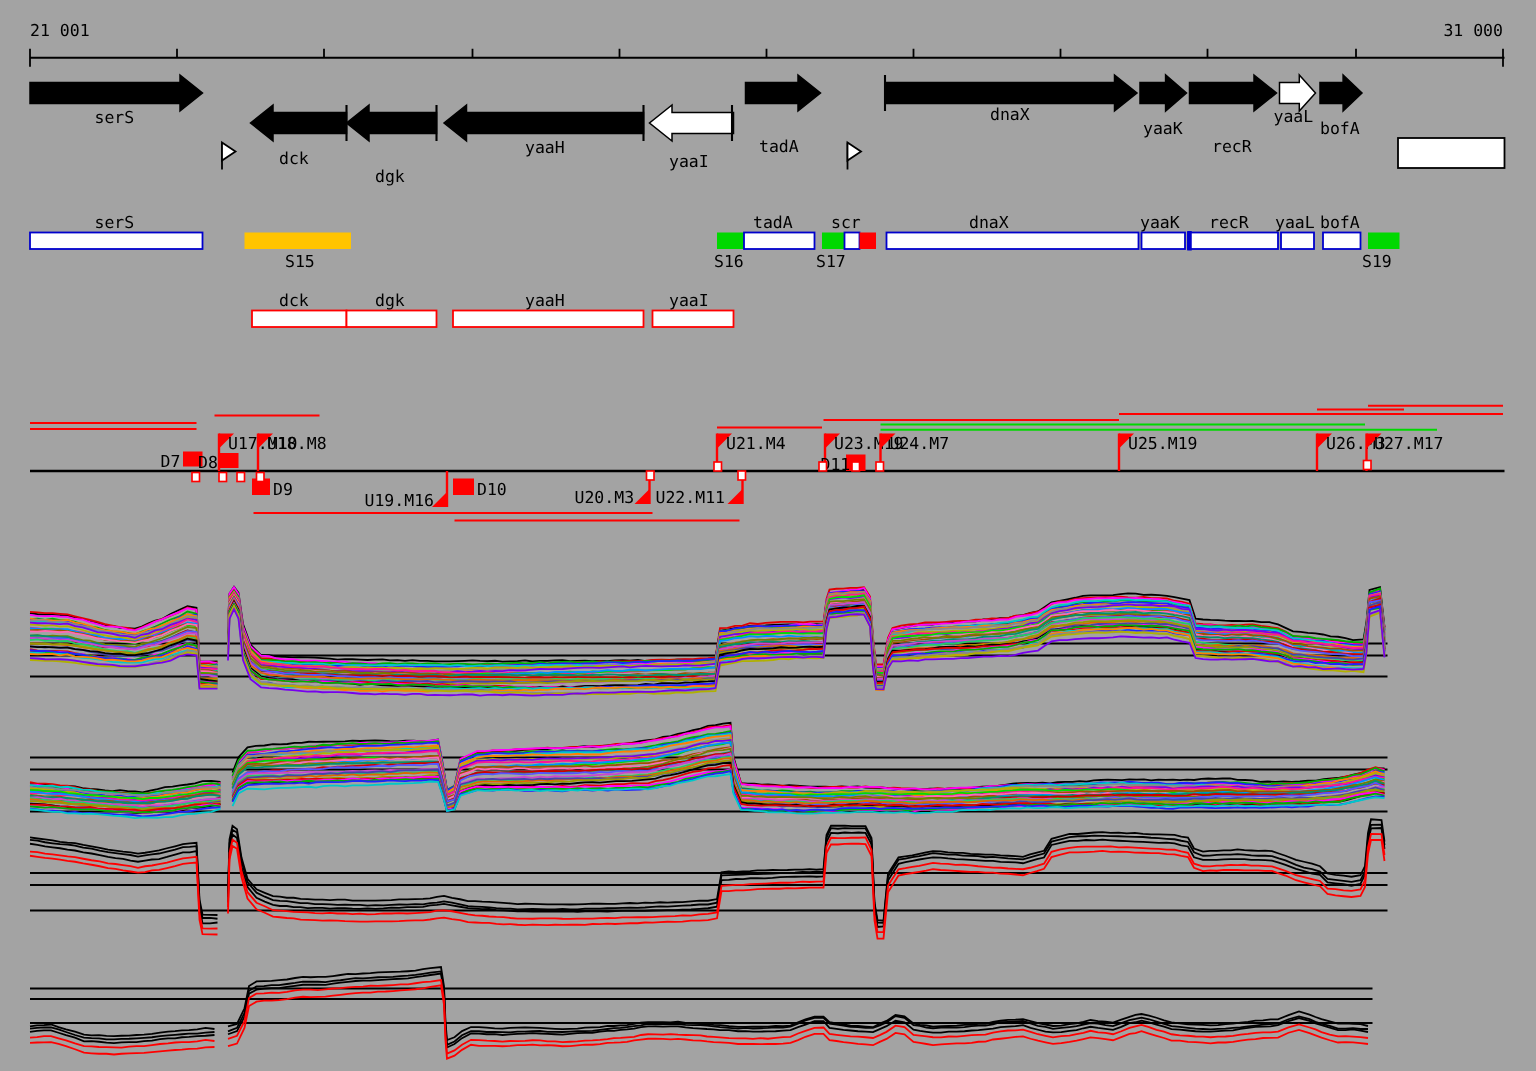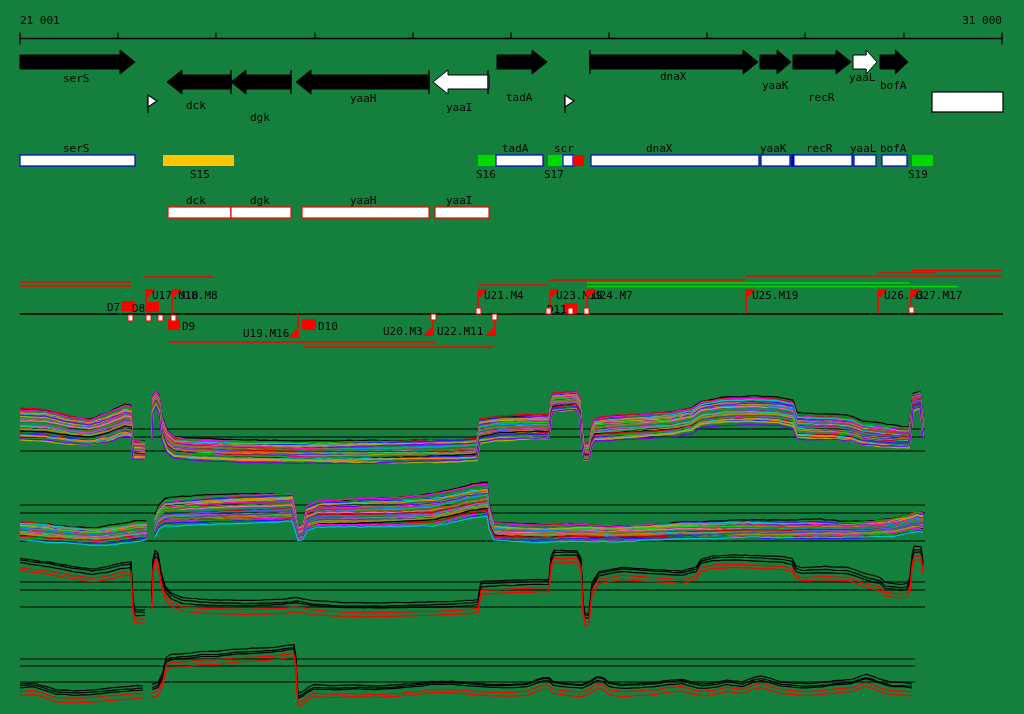--- a/index.html
+++ b/index.html
@@ -1,16 +1,16 @@
 <!DOCTYPE html>
 <html><head>
 <meta charset="utf-8">
 <style>
   html,body{margin:0;padding:0;background:#fff;}
-  .stage{position:relative;width:1024px;height:714px;background:#15803d;overflow:hidden;}
+  .stage{position:relative;width:1024px;height:714px;background:#a3a3a3;overflow:hidden;}
   svg{position:absolute;left:0;top:0;}
   svg text{font-family:"DejaVu Sans Mono","Liberation Mono",monospace;font-size:11px;fill:#000;}
 </style>
 </head>
 <body>
 
 <div class="stage">
   <svg id="scene" width="1024" height="714">
     <text x="20" y="24">21 001</text>
     <text x="1002" y="24" text-anchor="end">31 000</text>

